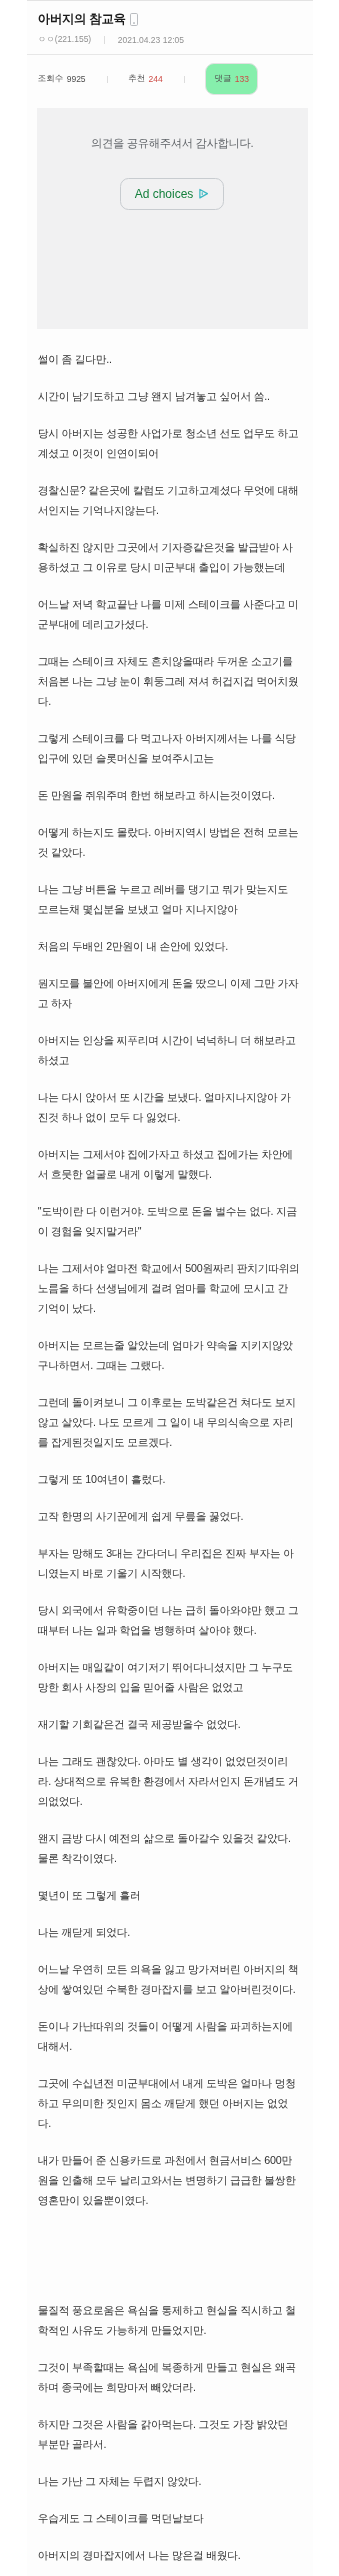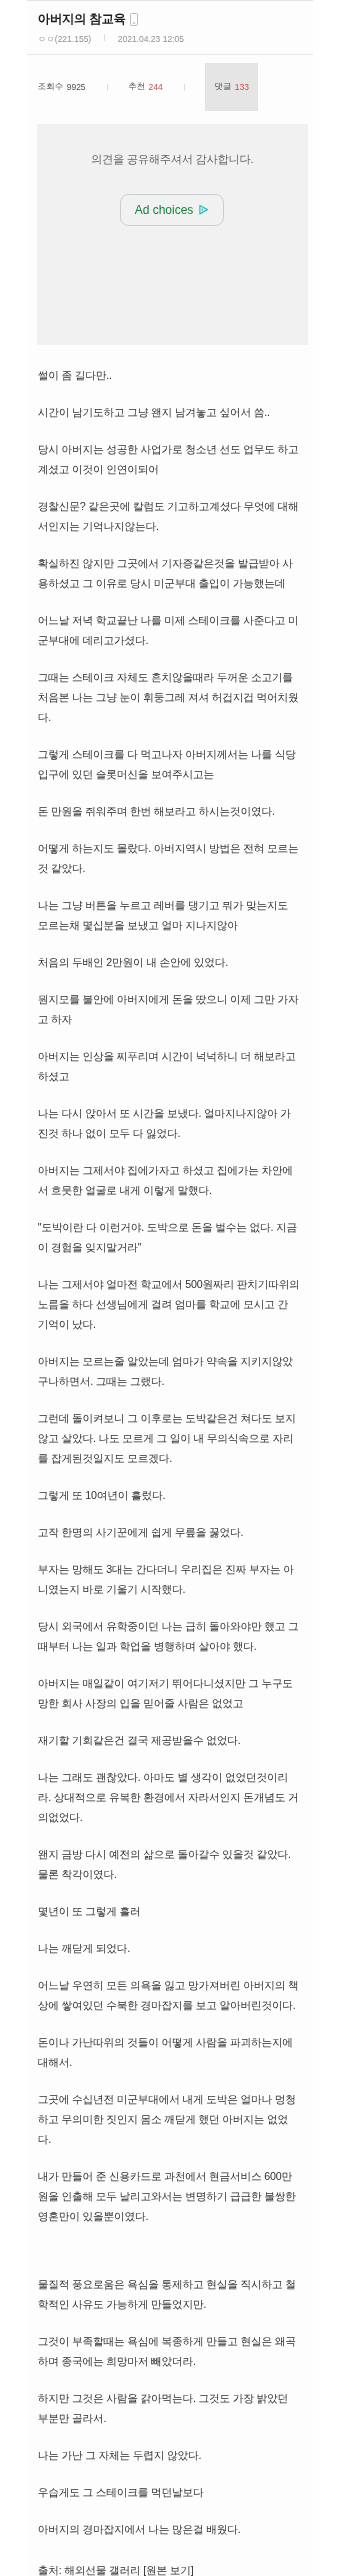--- a/index.html
+++ b/index.html
@@ -18,37 +18,37 @@
     width:286px;min-height:2576px;margin:0 auto;background:#fdfdfd;
     font-family:Liberation Sans, sans-serif;color:#2b2b2b;
     border-top:1.1px solid #e3e3e3;position:relative;overflow:hidden;
   }
   
   .header{padding:10.2px 11.3px 0 11.3px;}
   .title-row{display:flex;align-items:center;gap:4.5px;}
   .title{font-size:12.4px;font-weight:700;color:#1b1b1b;letter-spacing:-0.3px;}
   .phone-icon{display:inline-block;width:8px;height:12.4px;border:1.1px solid #b9bcc0;border-radius:1.7px;position:relative;}
   .phone-icon::after{content:"";position:absolute;left:1.7px;right:1.7px;bottom:1.1px;height:1.7px;background:#c7cacd;border-radius:0.6px;}
-  .meta{margin-top:5.7px;font-size:8.5px;color:var(--meta-gray);display:flex;gap:13px;}
+  .meta{margin-top:5.7px;font-size:8.5px;color:var(--meta-gray);display:flex;align-items:center;gap:13px;}
   .vbar{display:inline-block;width:0.6px;height:7.4px;background:#dcdcdc;}
   .hr{border-bottom:0.6px solid var(--divider);margin-top:8.5px;}
   
   .stats{padding:8px 11.3px 0 11.3px;display:flex;align-items:center;gap:21px;font-size:8.5px;color:#4e4e4e;}
   .stat{display:flex;gap:3.4px;align-items:center;}
   .num-red{color:var(--accent-red);}
-  .pill{display:flex;gap:3.4px;align-items:center;border:0.6px solid #e2e2e2;background:#e5e5e5;border-radius:0;padding:17px 8px;font-size:8.5px;color:#4e4e4e;cursor:pointer;}
+  .pill{display:flex;gap:3.4px;align-items:center;border:0.6px solid #e2e2e2;background:#86efac;border-radius:9px;padding:9px 8px;font-size:8.5px;color:#4e4e4e;cursor:pointer;}
   
   .adbox{margin:12.4px 0 0 10.2px;width:271px;height:221px;background:var(--ad-bg);display:flex;flex-direction:column;align-items:center;}
   .ad-msg{margin-top:28px;font-size:11.3px;color:#606468;letter-spacing:-0.3px;}
   .ad-btn{margin-top:27px;display:flex;align-items:center;gap:5.1px;background:transparent;border:1.1px solid #c8ccd0;border-radius:8.5px;padding:8px 13.6px;font-size:12px;color:#15803d;font-family:inherit;cursor:pointer;}
   .adchoices-icon{width:11.3px;height:11.3px;}
   
   .post-body{padding:20.4px 12.4px 0 11.3px;font-size:10.7px;line-height:20px;color:#2e2e2e;letter-spacing:-0.2px;}
   .post-body p{margin-bottom:17px;}
-  .post-body p.big-gap{margin-top:48px;}
+  .post-body p.big-gap{margin-top:90px;}
   .source{padding:0 11.3px;margin-top:25px;font-size:10.7px;color:#2f2f2f;letter-spacing:-0.2px;}
   .source-link{cursor:pointer;}
   
   .vote-row{margin-top:32px;display:flex;align-items:center;justify-content:center;gap:8.5px;transform:translateX(-6.8px);padding-bottom:10.2px;}
   .vote-counts{display:flex;flex-direction:column;align-items:flex-end;gap:1.1px;}
   .up-count{font-size:15.3px;font-weight:700;color:var(--navy-text);letter-spacing:-0.3px;}
   .dccon{display:flex;align-items:center;gap:2.8px;font-size:10.7px;color:#3f4450;font-weight:700;}
   .dccon-icon{display:inline-block;width:9.6px;height:8.5px;background:#9aa0a8;border-radius:1.7px;position:relative;}
   .dccon-icon::before{content:"";position:absolute;left:1.1px;top:1.1px;right:1.1px;bottom:2.3px;background:#d7dadd;border-radius:1.1px;}
   .dccon-icon::after{content:"";position:absolute;right:-1.1px;bottom:-1.1px;width:3.4px;height:3.4px;background:#f0c33c;border-radius:0.6px;}

